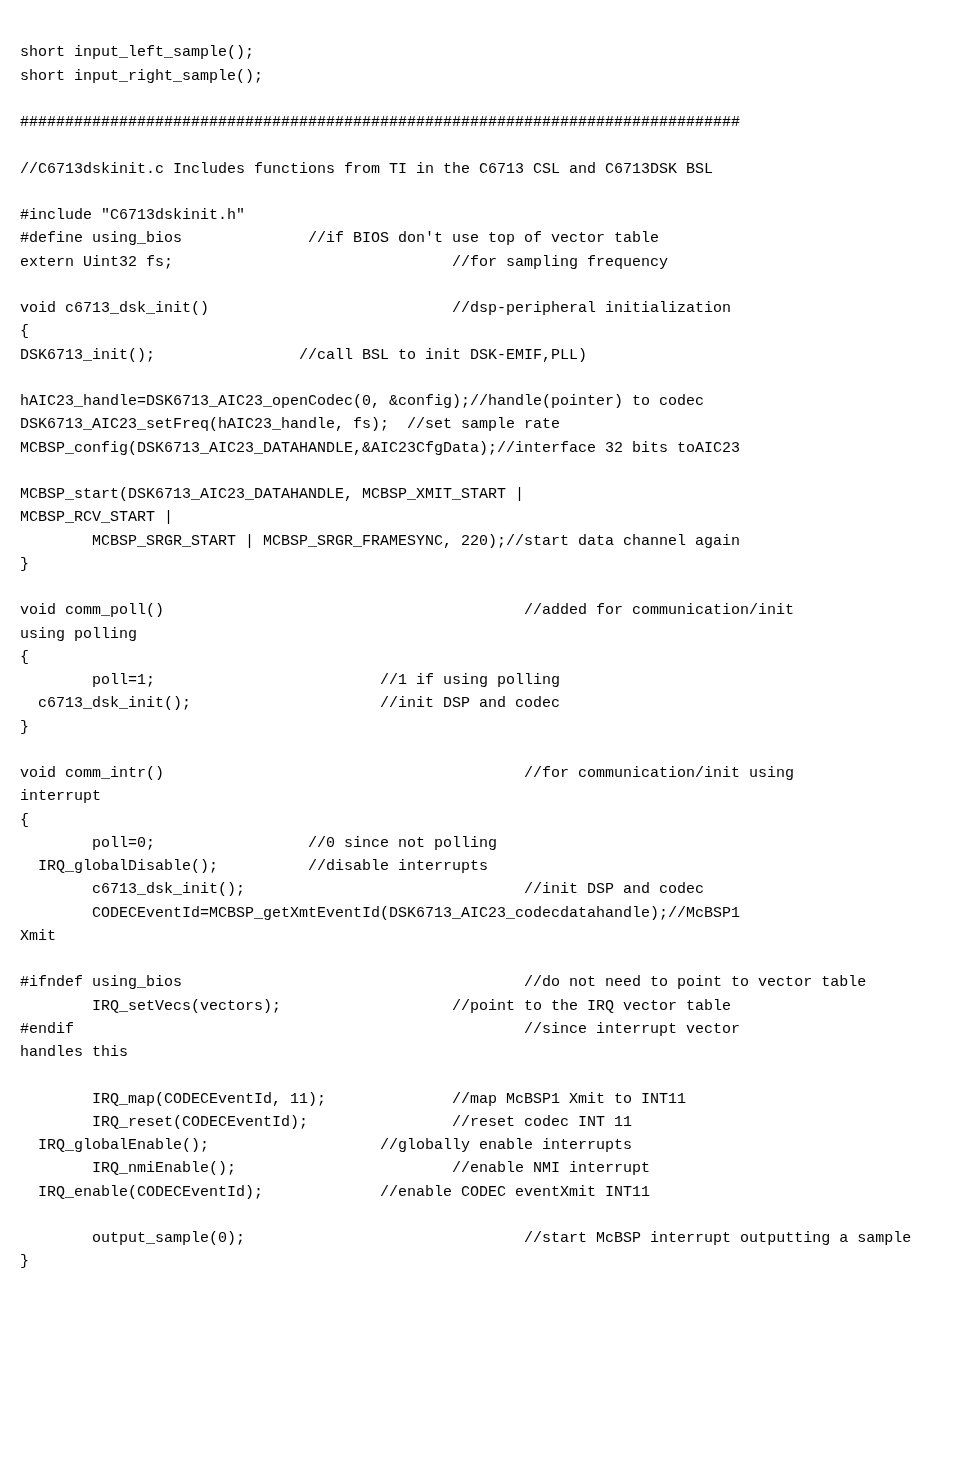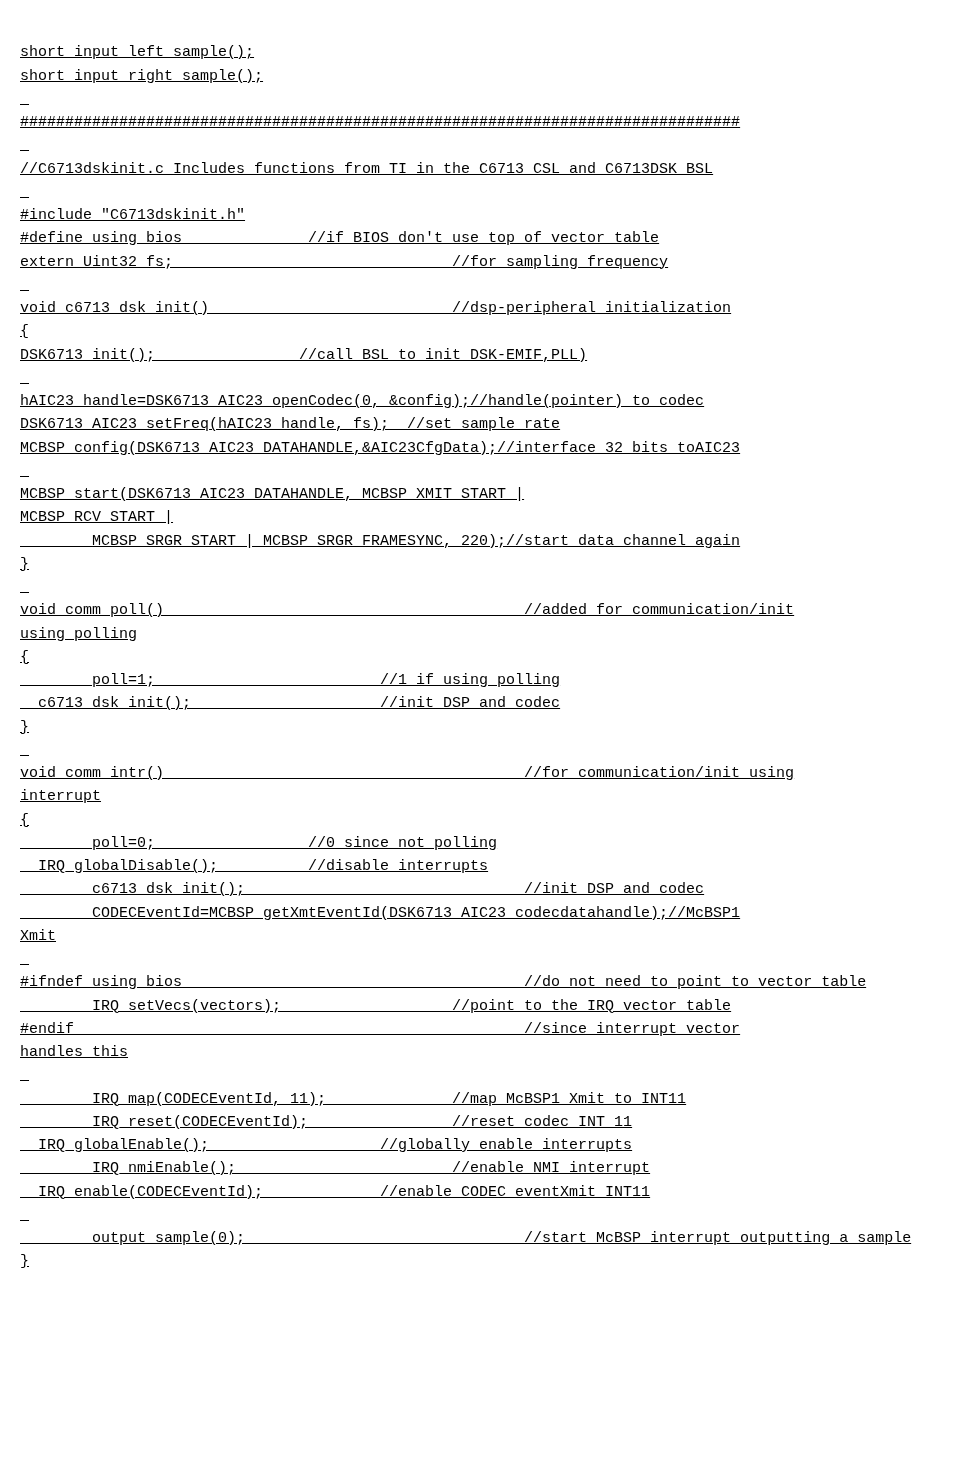--- a/index.html
+++ b/index.html
@@ -13,21 +13,20 @@
       font-size: 15px;
       color: #000000;
       line-height: 1.55;
       padding: 18px 20px;
       width: 960px;
       min-height: 1461px;
     }
     .code-block {
       white-space: pre-wrap;
       word-break: break-word;
-      text-decoration: underline;
     }
     .line {
       display: block;
     }
   </style>
 </head>
 <body>
 
 <div class="code-block">
 <span class="line">short input_left_sample();</span><span class="line">short input_right_sample();</span><span class="line">&nbsp;</span><span class="line">################################################################################</span><span class="line">&nbsp;</span><span class="line">//C6713dskinit.c Includes functions from TI in the C6713 CSL and C6713DSK BSL</span><span class="line">&nbsp;</span><span class="line">#include "C6713dskinit.h"</span><span class="line">#define using_bios              //if BIOS don't use top of vector table</span><span class="line">extern Uint32 fs;                               //for sampling frequency</span><span class="line">&nbsp;</span><span class="line">void c6713_dsk_init()                           //dsp-peripheral initialization</span><span class="line">{</span><span class="line">DSK6713_init();                //call BSL to init DSK-EMIF,PLL)</span><span class="line">&nbsp;</span><span class="line">hAIC23_handle=DSK6713_AIC23_openCodec(0, &amp;config);//handle(pointer) to codec</span><span class="line">DSK6713_AIC23_setFreq(hAIC23_handle, fs);  //set sample rate</span><span class="line">MCBSP_config(DSK6713_AIC23_DATAHANDLE,&amp;AIC23CfgData);//interface 32 bits toAIC23</span><span class="line">&nbsp;</span><span class="line">MCBSP_start(DSK6713_AIC23_DATAHANDLE, MCBSP_XMIT_START |</span><span class="line">MCBSP_RCV_START |</span><span class="line">        MCBSP_SRGR_START | MCBSP_SRGR_FRAMESYNC, 220);//start data channel again</span><span class="line">}</span><span class="line">&nbsp;</span><span class="line">void comm_poll()                                        //added for communication/init</span><span class="line">using polling</span><span class="line">{</span><span class="line">        poll=1;                         //1 if using polling</span><span class="line">  c6713_dsk_init();                     //init DSP and codec</span><span class="line">}</span><span class="line">&nbsp;</span><span class="line">void comm_intr()                                        //for communication/init using</span><span class="line">interrupt</span><span class="line">{</span><span class="line">        poll=0;                 //0 since not polling</span><span class="line">  IRQ_globalDisable();          //disable interrupts</span><span class="line">        c6713_dsk_init();                               //init DSP and codec</span><span class="line">        CODECEventId=MCBSP_getXmtEventId(DSK6713_AIC23_codecdatahandle);//McBSP1</span><span class="line">Xmit</span><span class="line">&nbsp;</span><span class="line">#ifndef using_bios                                      //do not need to point to vector table</span><span class="line">        IRQ_setVecs(vectors);                   //point to the IRQ vector table</span><span class="line">#endif                                                  //since interrupt vector</span><span class="line">handles this</span><span class="line">&nbsp;</span><span class="line">        IRQ_map(CODECEventId, 11);              //map McBSP1 Xmit to INT11</span><span class="line">        IRQ_reset(CODECEventId);                //reset codec INT 11</span><span class="line">  IRQ_globalEnable();                   //globally enable interrupts</span><span class="line">        IRQ_nmiEnable();                        //enable NMI interrupt</span><span class="line">  IRQ_enable(CODECEventId);             //enable CODEC eventXmit INT11</span><span class="line">&nbsp;</span><span class="line">        output_sample(0);                               //start McBSP interrupt outputting a sample</span><span class="line">}</span></div>

